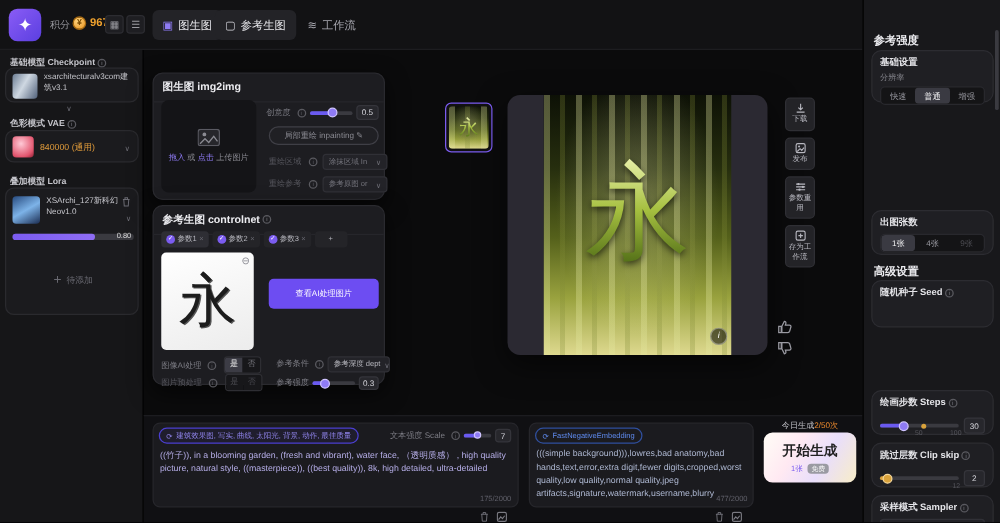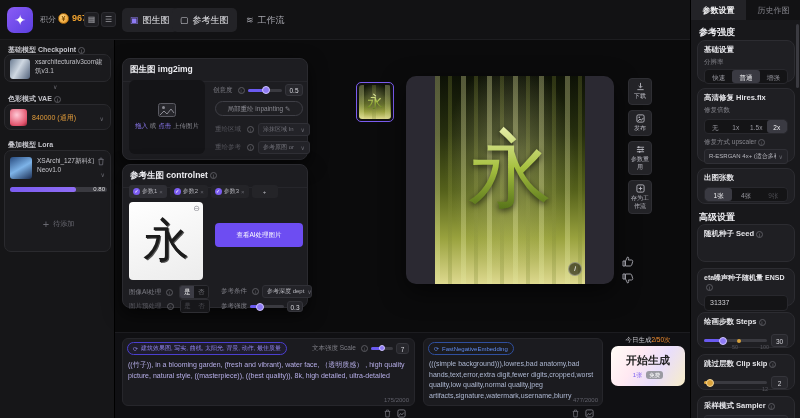--- a/index.html
+++ b/index.html
@@ -375,77 +375,50 @@
     <button class="abs gen-btn" style="left:496px;top:13px;width:74px;height:40px;">
       <span class="gen-label">开始生成</span>
       <span class="gen-sub">
         <span class="gen-chip-p">1张</span>
         <span class="gen-chip-g">免费</span>
       </span>
     </button>
   </div>
 
   <div class="abs rpanel">
-    <div class="abs" style="left:0;top:0;width:110px;height:20px;background:#121214;display:flex;">
-      <div class="rtab" style="width:55px;background:#232327;color:#f0f0f2;font-weight:bold;">参数设置</div>
-      <div class="rtab" style="width:55px;color:#85858c;">历史作图</div>
-    </div>
     <div class="abs rhdr" style="left:8px;top:26px;">参考强度</div>
 
     <div class="abs rcard" style="top:40px;height:42px;">
       <div class="rtitle">基础设置</div>
       <div class="rsub" style="margin-top:3px;">分辨率</div>
       <div class="seg" style="margin-top:2px;">
         <span>快速</span>
         <span class="sel">普通</span>
         <span>增强</span>
       </div>
     </div>
 
-    <div class="abs rcard" style="top:88px;height:74px;">
-      <div class="rtitle">高清修复 Hires.fix</div>
-      <div class="rsub" style="margin-top:3px;">修复倍数</div>
-      <div class="seg">
-        <span>无</span>
-        <span>1x</span>
-        <span>1.5x</span>
-        <span class="sel">2x</span>
-      </div>
-      <div class="rsub" style="margin-top:4px;">
-        <span>修复方式 upscaler</span><span class="info">i</span>
-      </div>
-      <div class="dd" style="height:15px;margin-top:2px;">
-        <span style="color:#b9b9c0;overflow:hidden;">R-ESRGAN 4x+ (适合多种风</span>
-        <span class="chev">∨</span>
-      </div>
-    </div>
 
     <div class="abs rcard" style="top:168px;height:36px;">
       <div class="rtitle">出图张数</div>
       <div class="seg">
         <span class="sel">1张</span>
         <span>4张</span>
         <span class="dis">9张</span>
       </div>
     </div>
 
     <div class="abs rhdr" style="left:8px;top:211px;">高级设置</div>
 
     <div class="abs rcard" style="top:224px;height:38px;">
       <div class="rtitle">
         <span>随机种子 Seed</span><span class="info">i</span>
       </div>
     </div>
 
-    <div class="abs rcard" style="top:268px;height:38px;">
-      <div class="rtitle" style="font-size:7px;">
-        <span>eta噪声种子随机量 ENSD</span><span class="info">i</span>
-      </div>
-      <input class="tin" style="margin-top: 4px;" value="31337">
-    </div>
 
     <div class="abs rcard" style="top:312px;height:36px;">
       <div class="rtitle">
         <span>绘画步数 Steps</span><span class="info">i</span>
       </div>
       <div style="display:flex;align-items:center;gap:4px;margin-top:7px;position:relative;">
         <div class="track" style="flex:1;">
           <div class="fill" style="width:30%;"></div>
             <div class="knob" style="left:30%;"></div>
           <div class="tickdot" style="left:52%;"></div>

